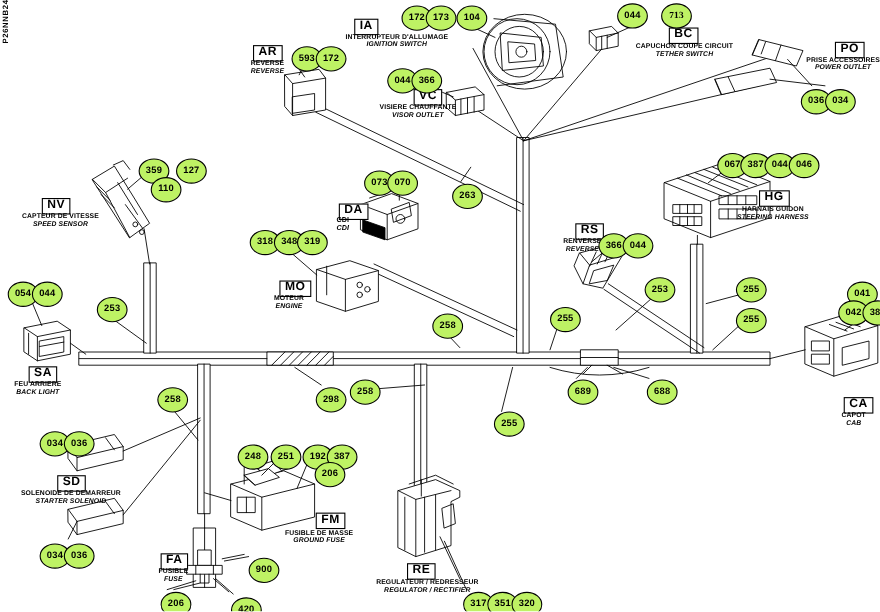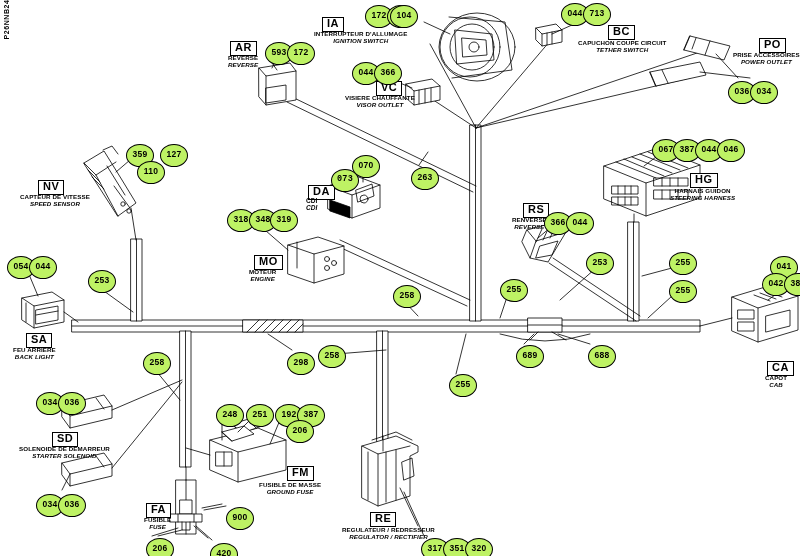--- a/index.html
+++ b/index.html
@@ -497,33 +497,33 @@
       <div class="lbl" style="left: 370px; top: 509px;"><span class="code">RE</span></div>
       <div class="lbl" style="left: 342px; top: 526px;">
         <div class="fr">REGULATEUR / REDRESSEUR</div>
         <div class="en">REGULATOR / RECTIFIER</div>
       </div>
     </div>
 
   <div id="callouts">
       <div class="callout" style="left: 365px; top: 5px;">172</div>
       <div class="callout" style="left: 387px; top: 5px;">173</div>
-      <div class="callout" style="left: 390px; top: 5px;">104</div>
+      <div class="callout" style="left: 415px; top: 5px;">104</div>
       <div class="callout" style="left: 561px; top: 3px;">044</div>
-      <div class="callout" style="left: 583px; top: 3px;">713</div>
+      <div class="callout" style="left: 601px; top: 3px; font-family: Liberation Serif, serif;">713</div>
       <div class="callout" style="left: 265px; top: 42px;">593</div>
       <div class="callout" style="left: 287px; top: 42px;">172</div>
       <div class="callout" style="left: 352px; top: 62px;">044</div>
       <div class="callout" style="left: 374px; top: 62px;">366</div>
       <div class="callout" style="left: 728px; top: 81px;">036</div>
       <div class="callout" style="left: 750px; top: 81px;">034</div>
       <div class="callout" style="left: 126px; top: 144px;">359</div>
       <div class="callout" style="left: 160px; top: 144px;">127</div>
       <div class="callout" style="left: 137px; top: 161px;">110</div>
-      <div class="callout" style="left: 331px; top: 169px; font-family: Liberation Mono, monospace;">073</div>
+      <div class="callout" style="left: 331px; top: 155px;">073</div>
       <div class="callout" style="left: 352px; top: 155px;">070</div>
       <div class="callout" style="left: 652px; top: 139px;">067</div>
       <div class="callout" style="left: 673px; top: 139px;">387</div>
       <div class="callout" style="left: 695px; top: 139px;">044</div>
       <div class="callout" style="left: 717px; top: 139px; text-align: center;">046</div>
       <div class="callout" style="left: 411px; top: 167px;">263</div>
       <div class="callout" style="left: 227px; top: 209px;">318</div>
       <div class="callout" style="left: 249px; top: 209px;">348</div>
       <div class="callout" style="left: 270px; top: 209px;">319</div>
       <div class="callout" style="left: 544px; top: 212px;">366</div>

